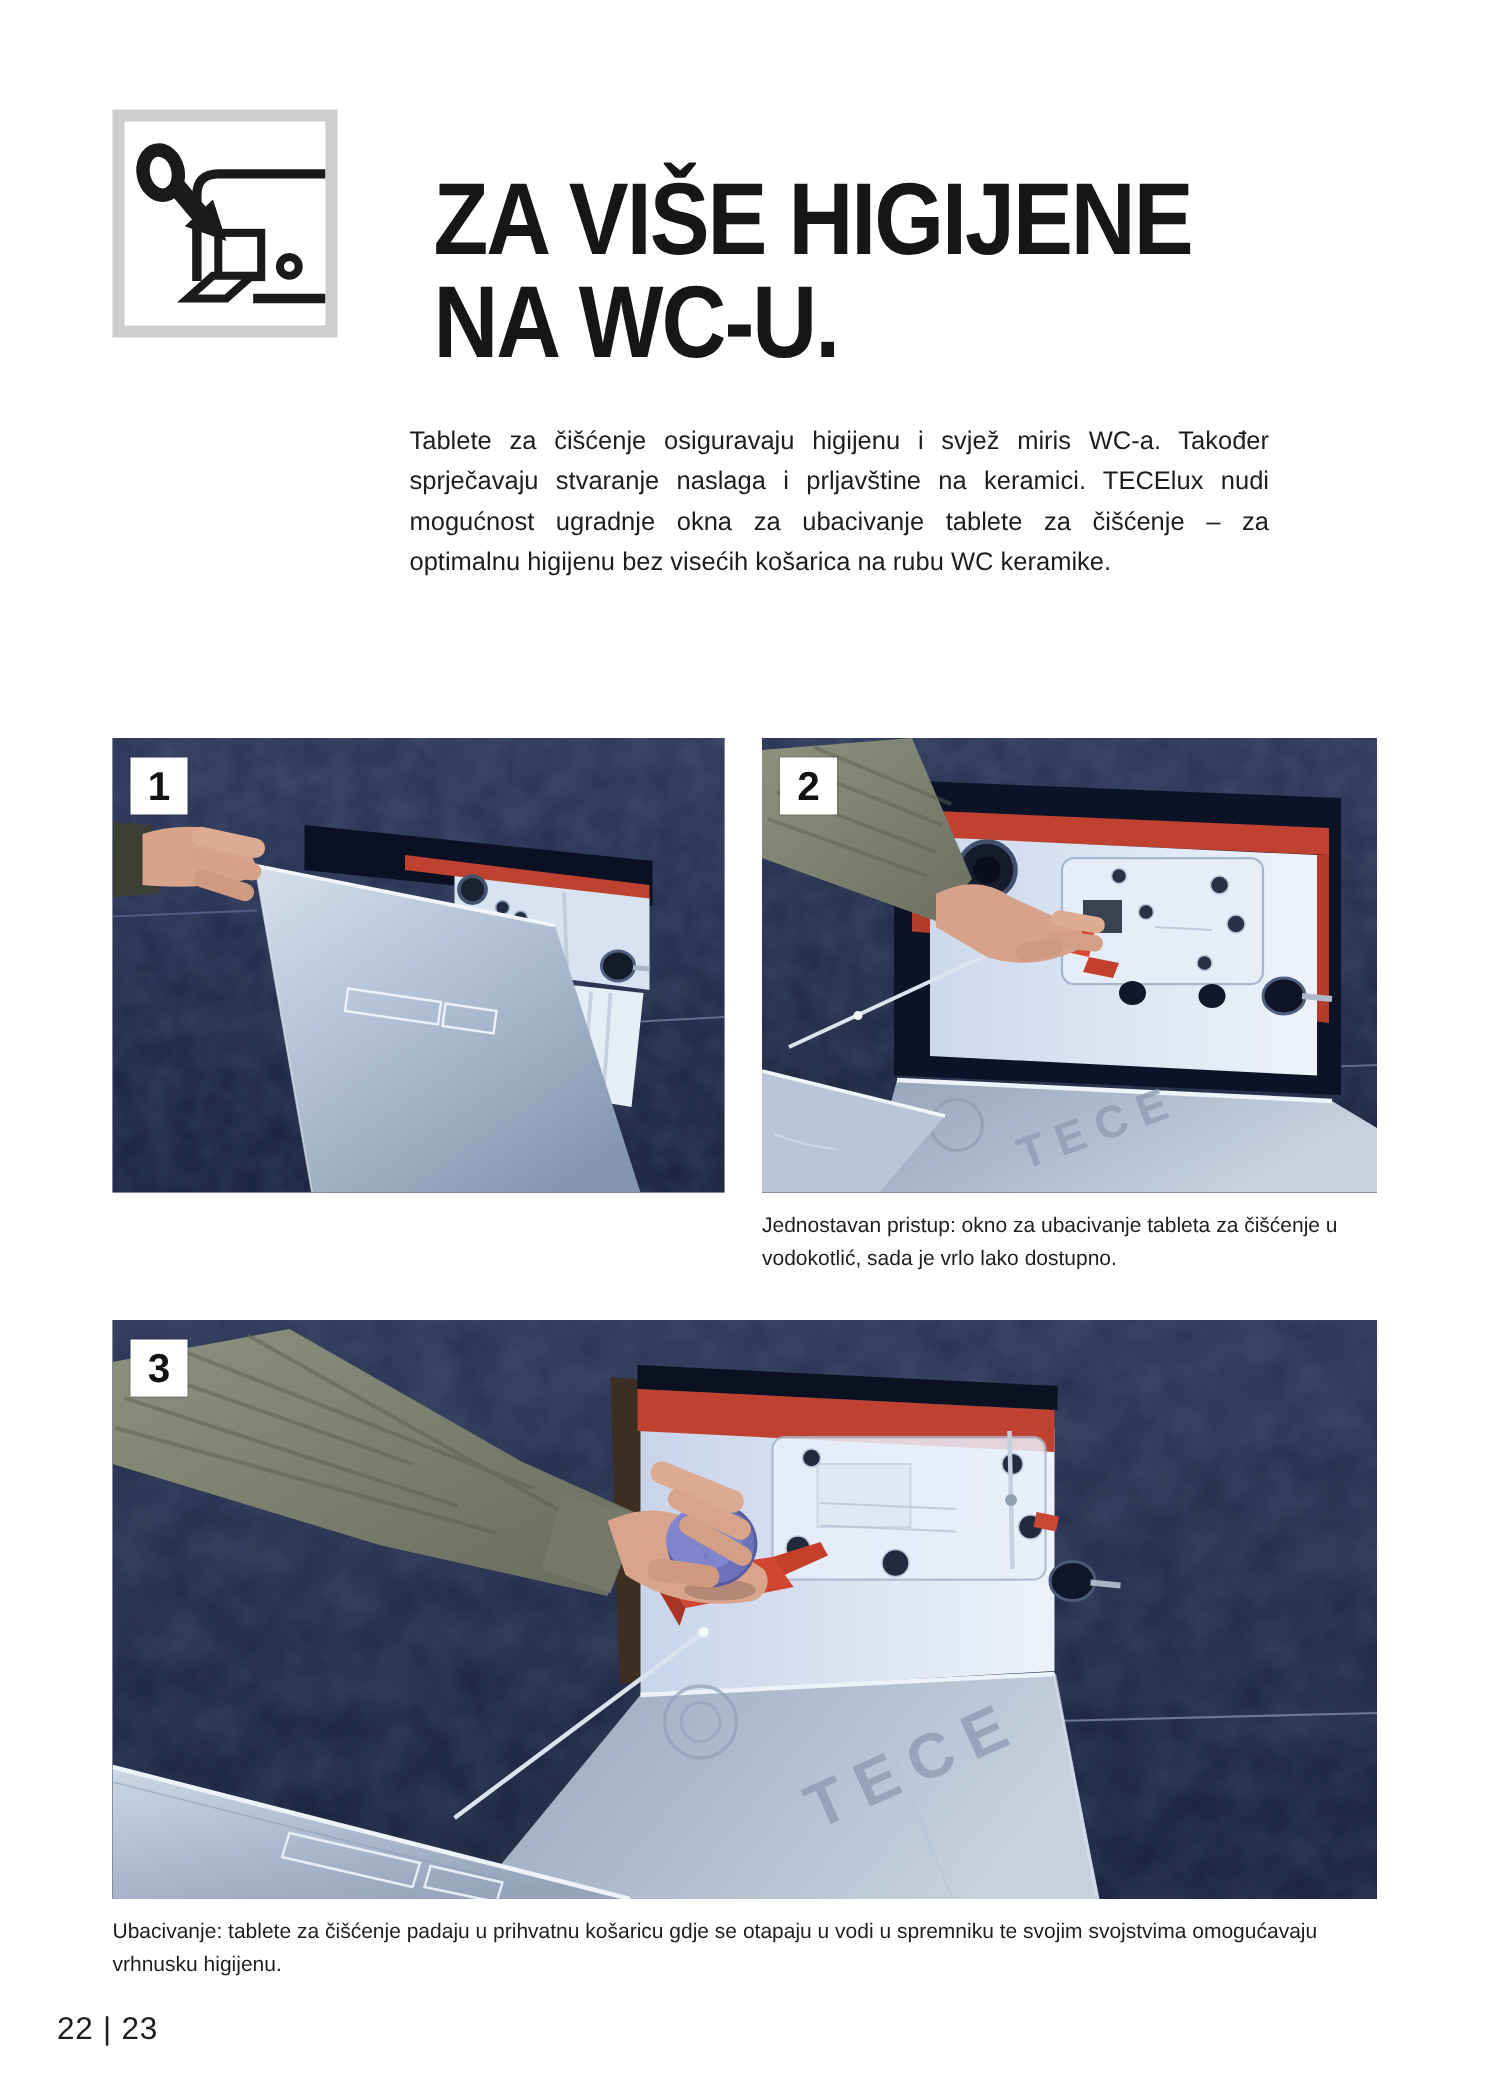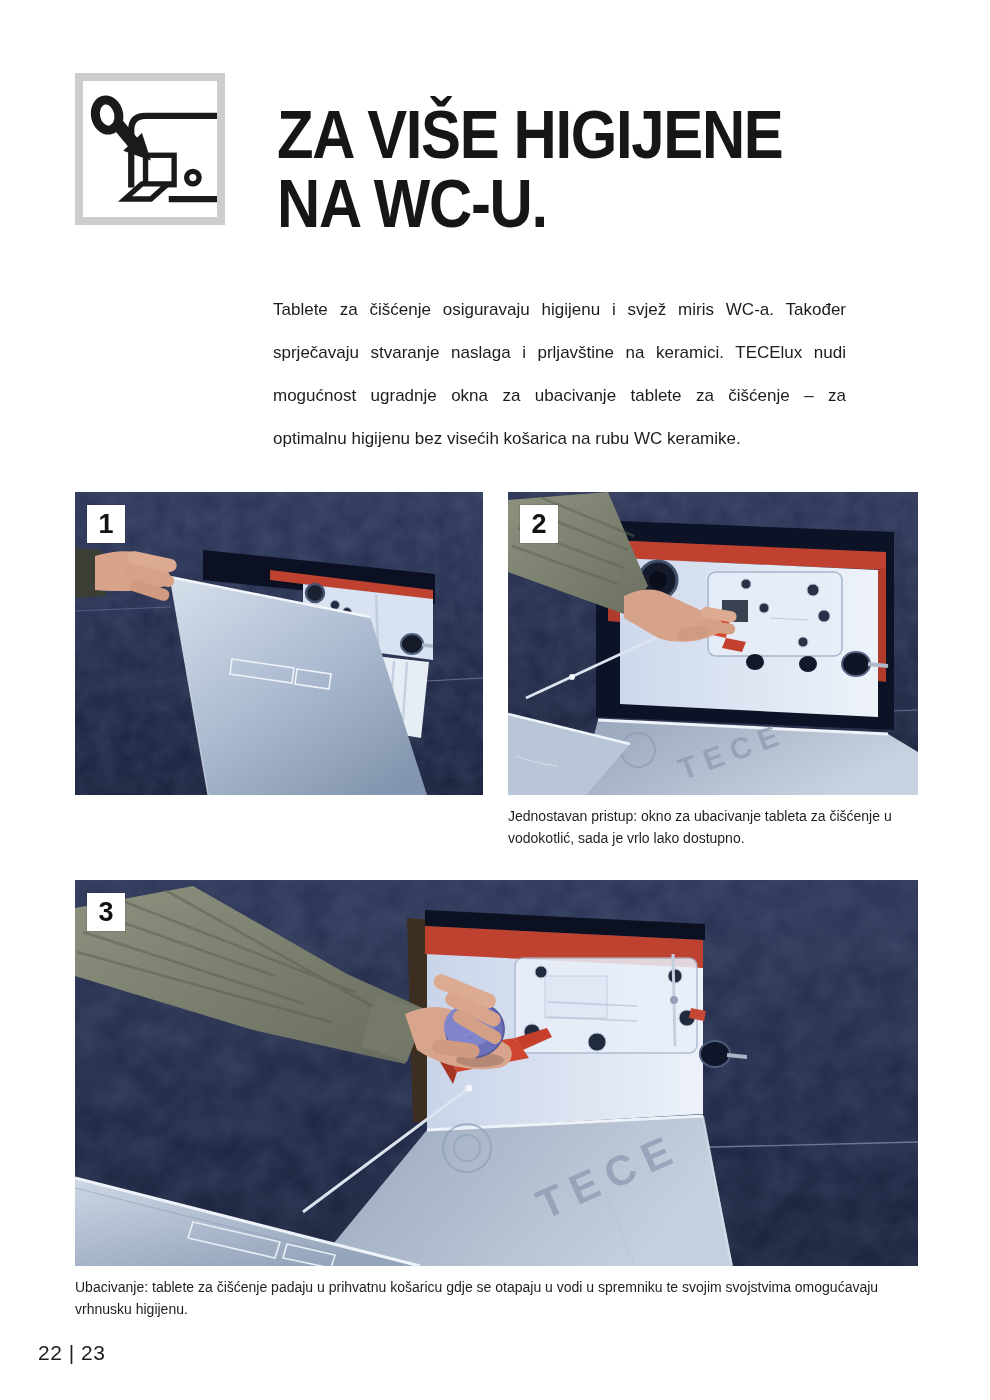--- a/index.html
+++ b/index.html
@@ -7,29 +7,29 @@
     position:relative;width:990px;height:1400px;background:#ffffff;overflow:hidden;
     font-family:"Liberation Sans",sans-serif;color:#1d1d1b;
   }
   
   .pictogram-box{
     position:absolute;left:75px;top:73px;width:150px;height:152px;
     border:8px solid #cdcdcd;box-sizing:border-box;background:#fff;
   }
   .pictogram-box svg{display:block;width:100%;height:100%;}
   .title{
-    position:absolute;left:273px;top:96px;margin:4px;
+    position:absolute;left:273px;top:96px;margin:16px;
     font-size:68px;line-height:69px;font-weight:700;letter-spacing:-1.5px;color:#161614;
   }
   .title .tline{display:block;transform:scaleX(0.88);transform-origin:0 50%;white-space:nowrap;}
   .intro{
     position:absolute;left:273px;top:280px;width:573px;
     font-size:17px;line-height:27px;color:#1d1d1b;
   }
-  .intro .jline{text-align:justify;text-align-last:justify;white-space:nowrap;margin-top:16px;}
+  .intro .jline{text-align:justify;text-align-last:justify;white-space:nowrap;}
   .intro .jline.last{text-align-last:left;}
   
   .figure{position:absolute;margin:0;}
   .photo{position:relative;overflow:hidden;background:#202947;}
   .photo svg{display:block;}
   .badge{
     position:absolute;left:12px;top:13px;width:38px;height:38px;background:#ffffff;
     display:flex;align-items:center;justify-content:center;
     font-size:27px;font-weight:700;color:#121212;box-shadow:0 0 0 1px rgba(0,0,0,.08);
   }

